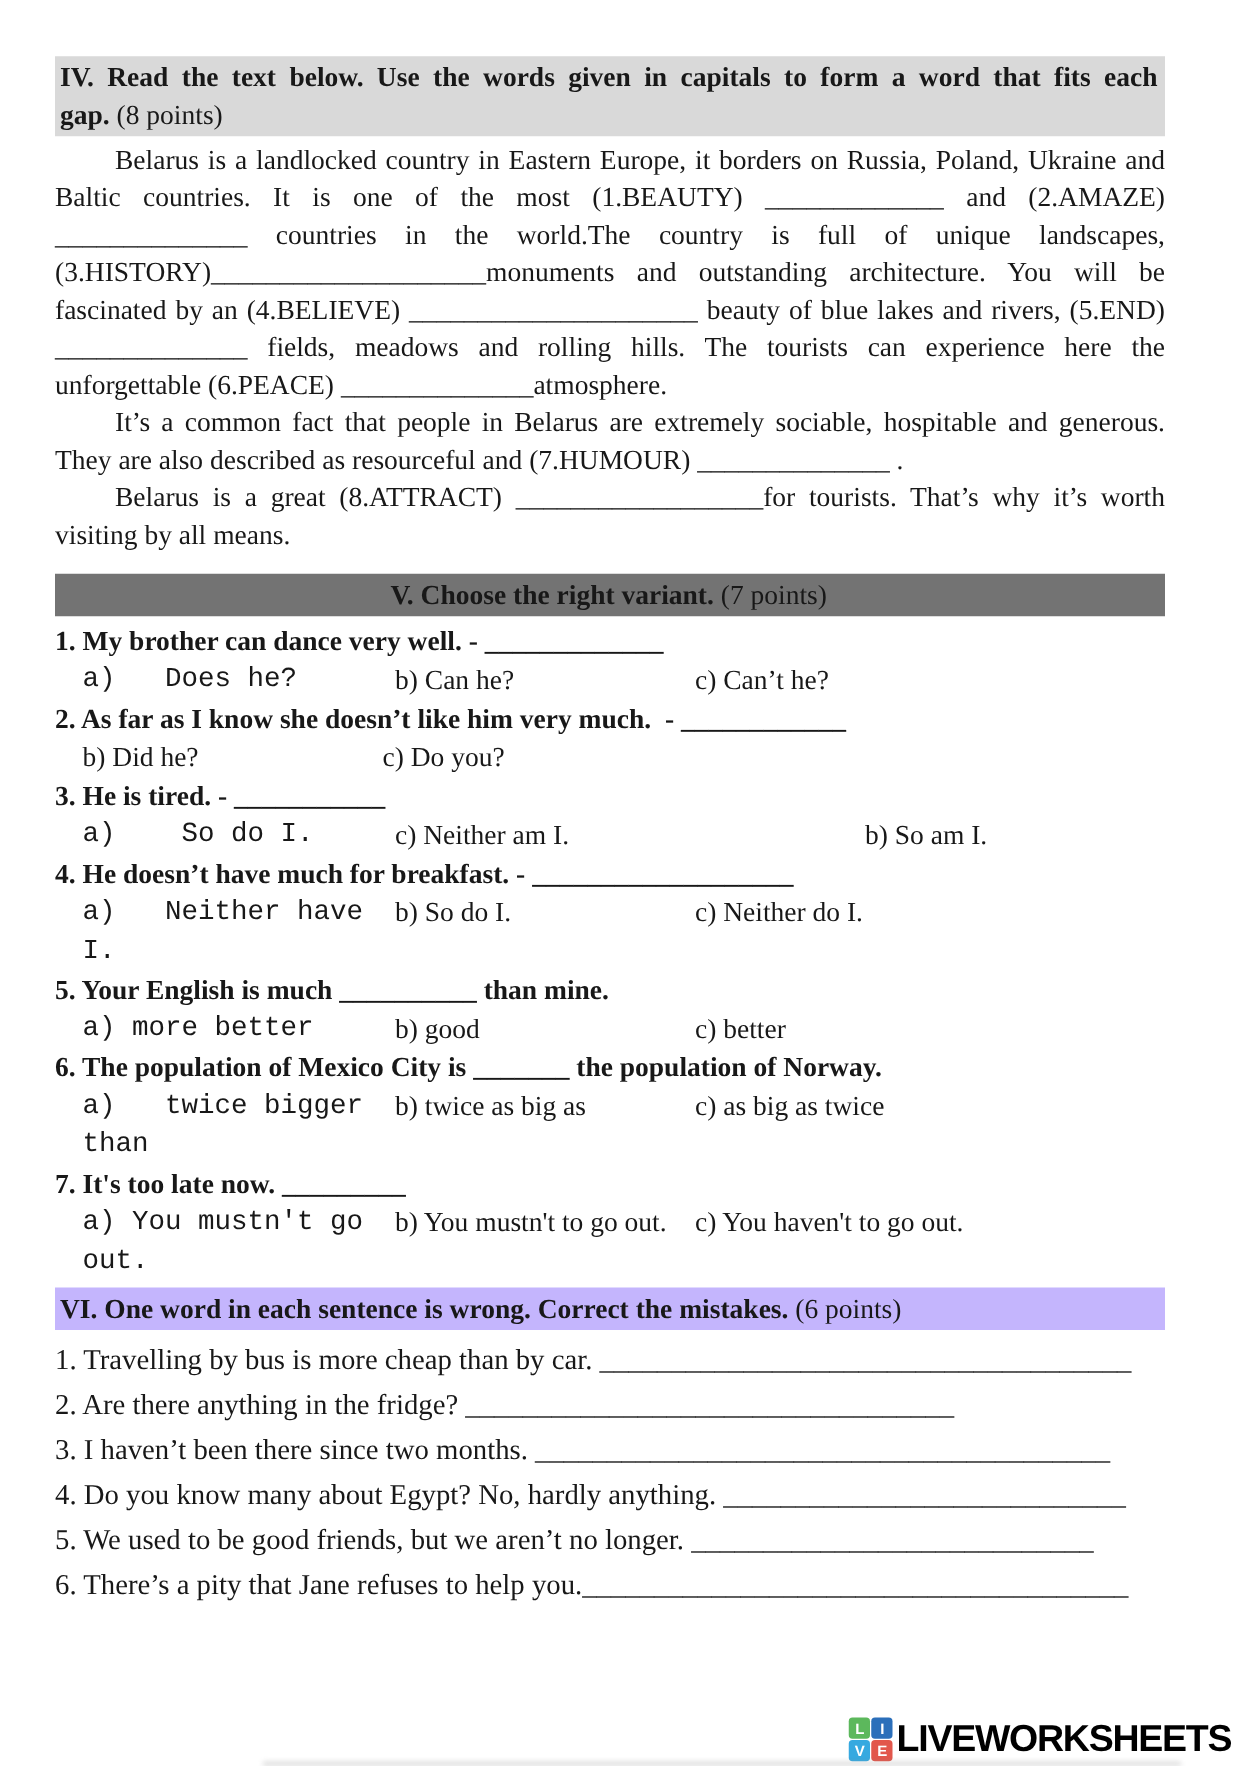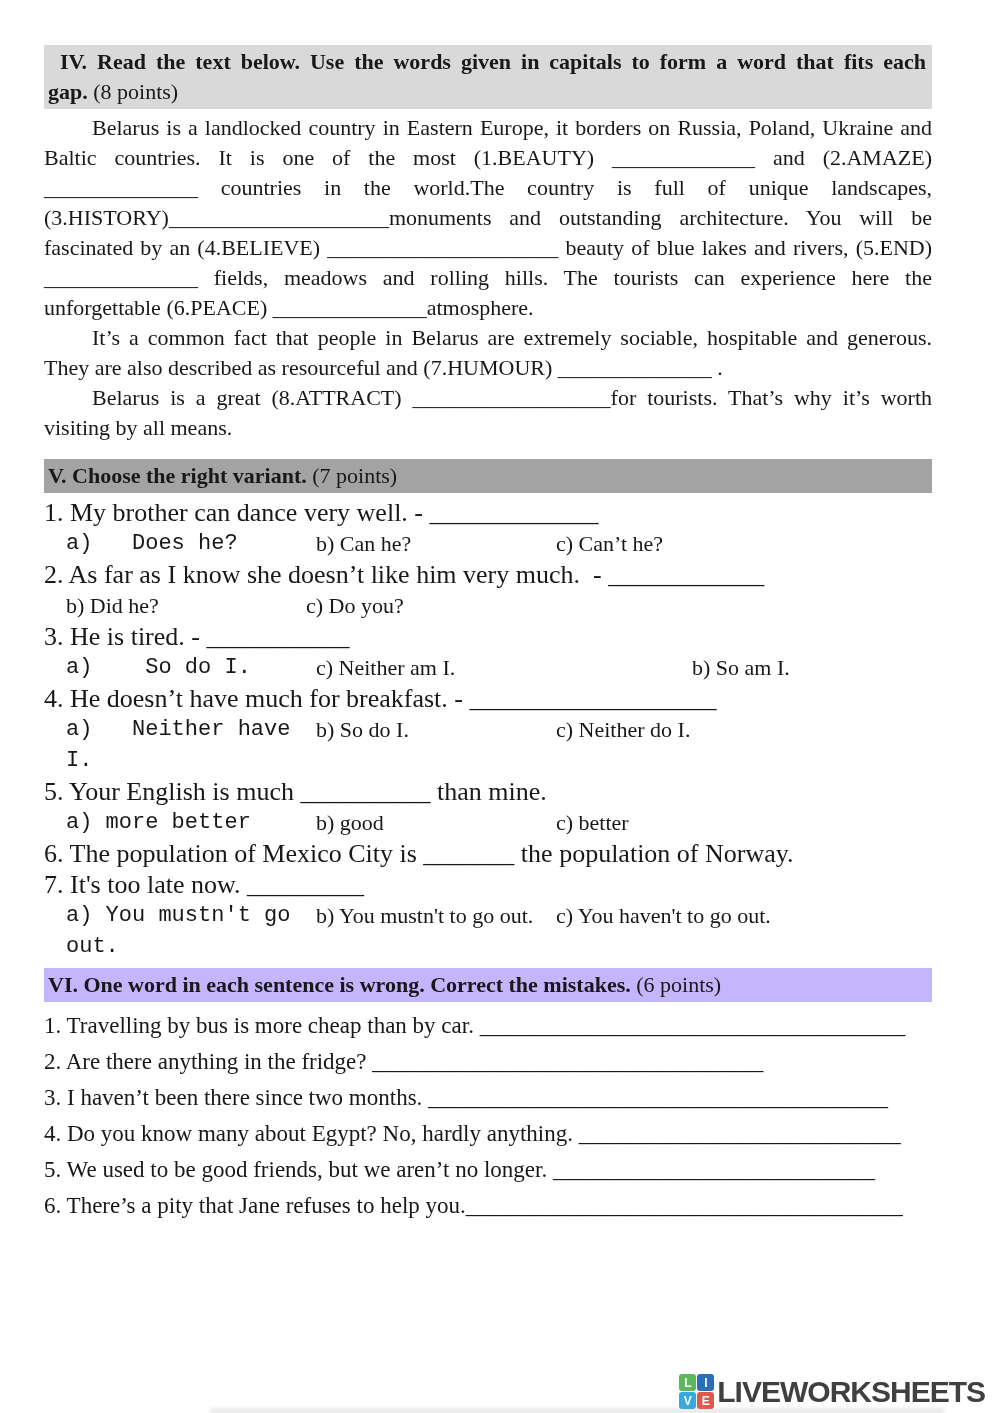--- a/index.html
+++ b/index.html
@@ -5,31 +5,31 @@
   html,body{margin:0;padding:0;background:#ffffff;}
   .page{
     position:relative;width:1000px;height:1413px;background:#ffffff;
     font-family:"Liberation Serif",serif;color:#181818;overflow:hidden;
   }
   .content{position:absolute;left:44px;top:45px;width:888px;}
   .band{
     padding:2px 6px 2px 4px;font-size:22px;line-height:30px;background:#d9d9d9;
   }
   .bold{font-weight:bold;}
-  .j-line{display:block;text-align:justify;text-align-last:justify;white-space:normal;margin-left:12px;}
+  .j-line{display:block;text-align:justify;text-align-last:justify;white-space:normal;}
   .para{
     margin:0;font-size:22px;line-height:30px;text-align:justify;
     text-indent:48px;
   }
   .para-block{margin-top:4px;}
   .band-v{margin-top:16px;}
   .band-vi{margin-top:6px;}
   .v-items{margin-top:4px;}
   .v-item .q{
-    font-weight:normal;font-size:26px;line-height:31px;white-space:pre-wrap;
+    font-weight:bold;font-size:22px;line-height:31px;white-space:pre-wrap;
   }
   .optrow{display:flex;padding-left:22px;font-size:22px;line-height:31px;}
   .opt{white-space:pre-wrap;}
   .opt-a{width:250px;flex:0 0 auto;font-family:Liberation Mono, monospace;}
   .opt-b{width:240px;flex:0 0 auto;}
   .opt-c{flex:1;}
   .vi-list{margin-top:6px;}
   .vi-line{margin:0;font-size:23px;line-height:36px;white-space:pre-wrap;}
   .footer{
     position:absolute;right:15px;bottom:4px;display:flex;align-items:center;gap:3px;
@@ -61,21 +61,21 @@
       <span class="bold">gap.</span>
       <span>(8 points)</span>
     </div>
 
     <div class="para-block">
       <p class="para">Belarus is a landlocked country in Eastern Europe, it borders on Russia, Poland, Ukraine and Baltic countries. It is one of the most (1.BEAUTY) _____________ and (2.AMAZE) ______________ countries in the world.The country is full of unique landscapes, (3.HISTORY)____________________monuments and outstanding architecture. You will be fascinated by an (4.BELIEVE) _____________________ beauty of blue lakes and rivers, (5.END) ______________ fields, meadows and rolling hills. The tourists can experience here the unforgettable (6.PEACE) ______________atmosphere.</p>
       <p class="para">It’s a common fact that people in Belarus are extremely sociable, hospitable and generous. They are also described as resourceful and (7.HUMOUR) ______________ .</p>
       <p class="para">Belarus is a great (8.ATTRACT) __________________for tourists. That’s why it’s worth visiting by all means.</p>
     </div>
 
-    <div class="band band-v" style="background: #a3a3a3;">
+    <div class="band band-v" style="background: #737373; text-align: center;">
       <span class="bold">V. Choose the right variant.</span>
       <span>(7 points)</span>
     </div>
 
     <div class="v-items">
 
       <div class="v-item">
         <div class="q">1. My brother can dance very well. - _____________</div>
         <div class="optrow">
           <span class="opt opt-a">a)   Does he?</span>
@@ -114,20 +114,25 @@
         <div class="q">5. Your English is much __________ than mine.</div>
         <div class="optrow">
           <span class="opt opt-a">a) more better</span>
           <span class="opt opt-b">b) good</span>
           <span class="opt opt-c">c) better</span>
         </div>
       </div>
 
       <div class="v-item">
         <div class="q">6. The population of Mexico City is _______ the population of Norway.</div>
+        <div class="optrow">
+          <span class="opt opt-a">a)   twice bigger than</span>
+          <span class="opt opt-b">b) twice as big as</span>
+          <span class="opt opt-c">c) as big as twice</span>
+        </div>
       </div>
 
       <div class="v-item">
         <div class="q">7. It's too late now. _________</div>
         <div class="optrow">
           <span class="opt opt-a">a) You mustn't go out.</span>
           <span class="opt opt-b">b) You mustn't to go out.</span>
           <span class="opt opt-c">c) You haven't to go out.</span>
         </div>
       </div>
@@ -150,17 +155,17 @@
 
   </div>
 
   <div class="footer">
     <div class="tiles">
       <span class="tile" style="background: rgb(92, 184, 92);">L</span>
       <span class="tile" style="background: rgb(43, 111, 186);">I</span>
       <span class="tile" style="background: rgb(54, 169, 224);">V</span>
       <span class="tile" style="background: rgb(226, 87, 76);">E</span>
     </div>
-    <span class="brand" style="color: #404040;">LIVEWORKSHEETS</span>
+    <span class="brand" style="color: #000000;">LIVEWORKSHEETS</span>
   </div>
 
   <div class="smudge"></div>
 </div>
 
 </body></html>

